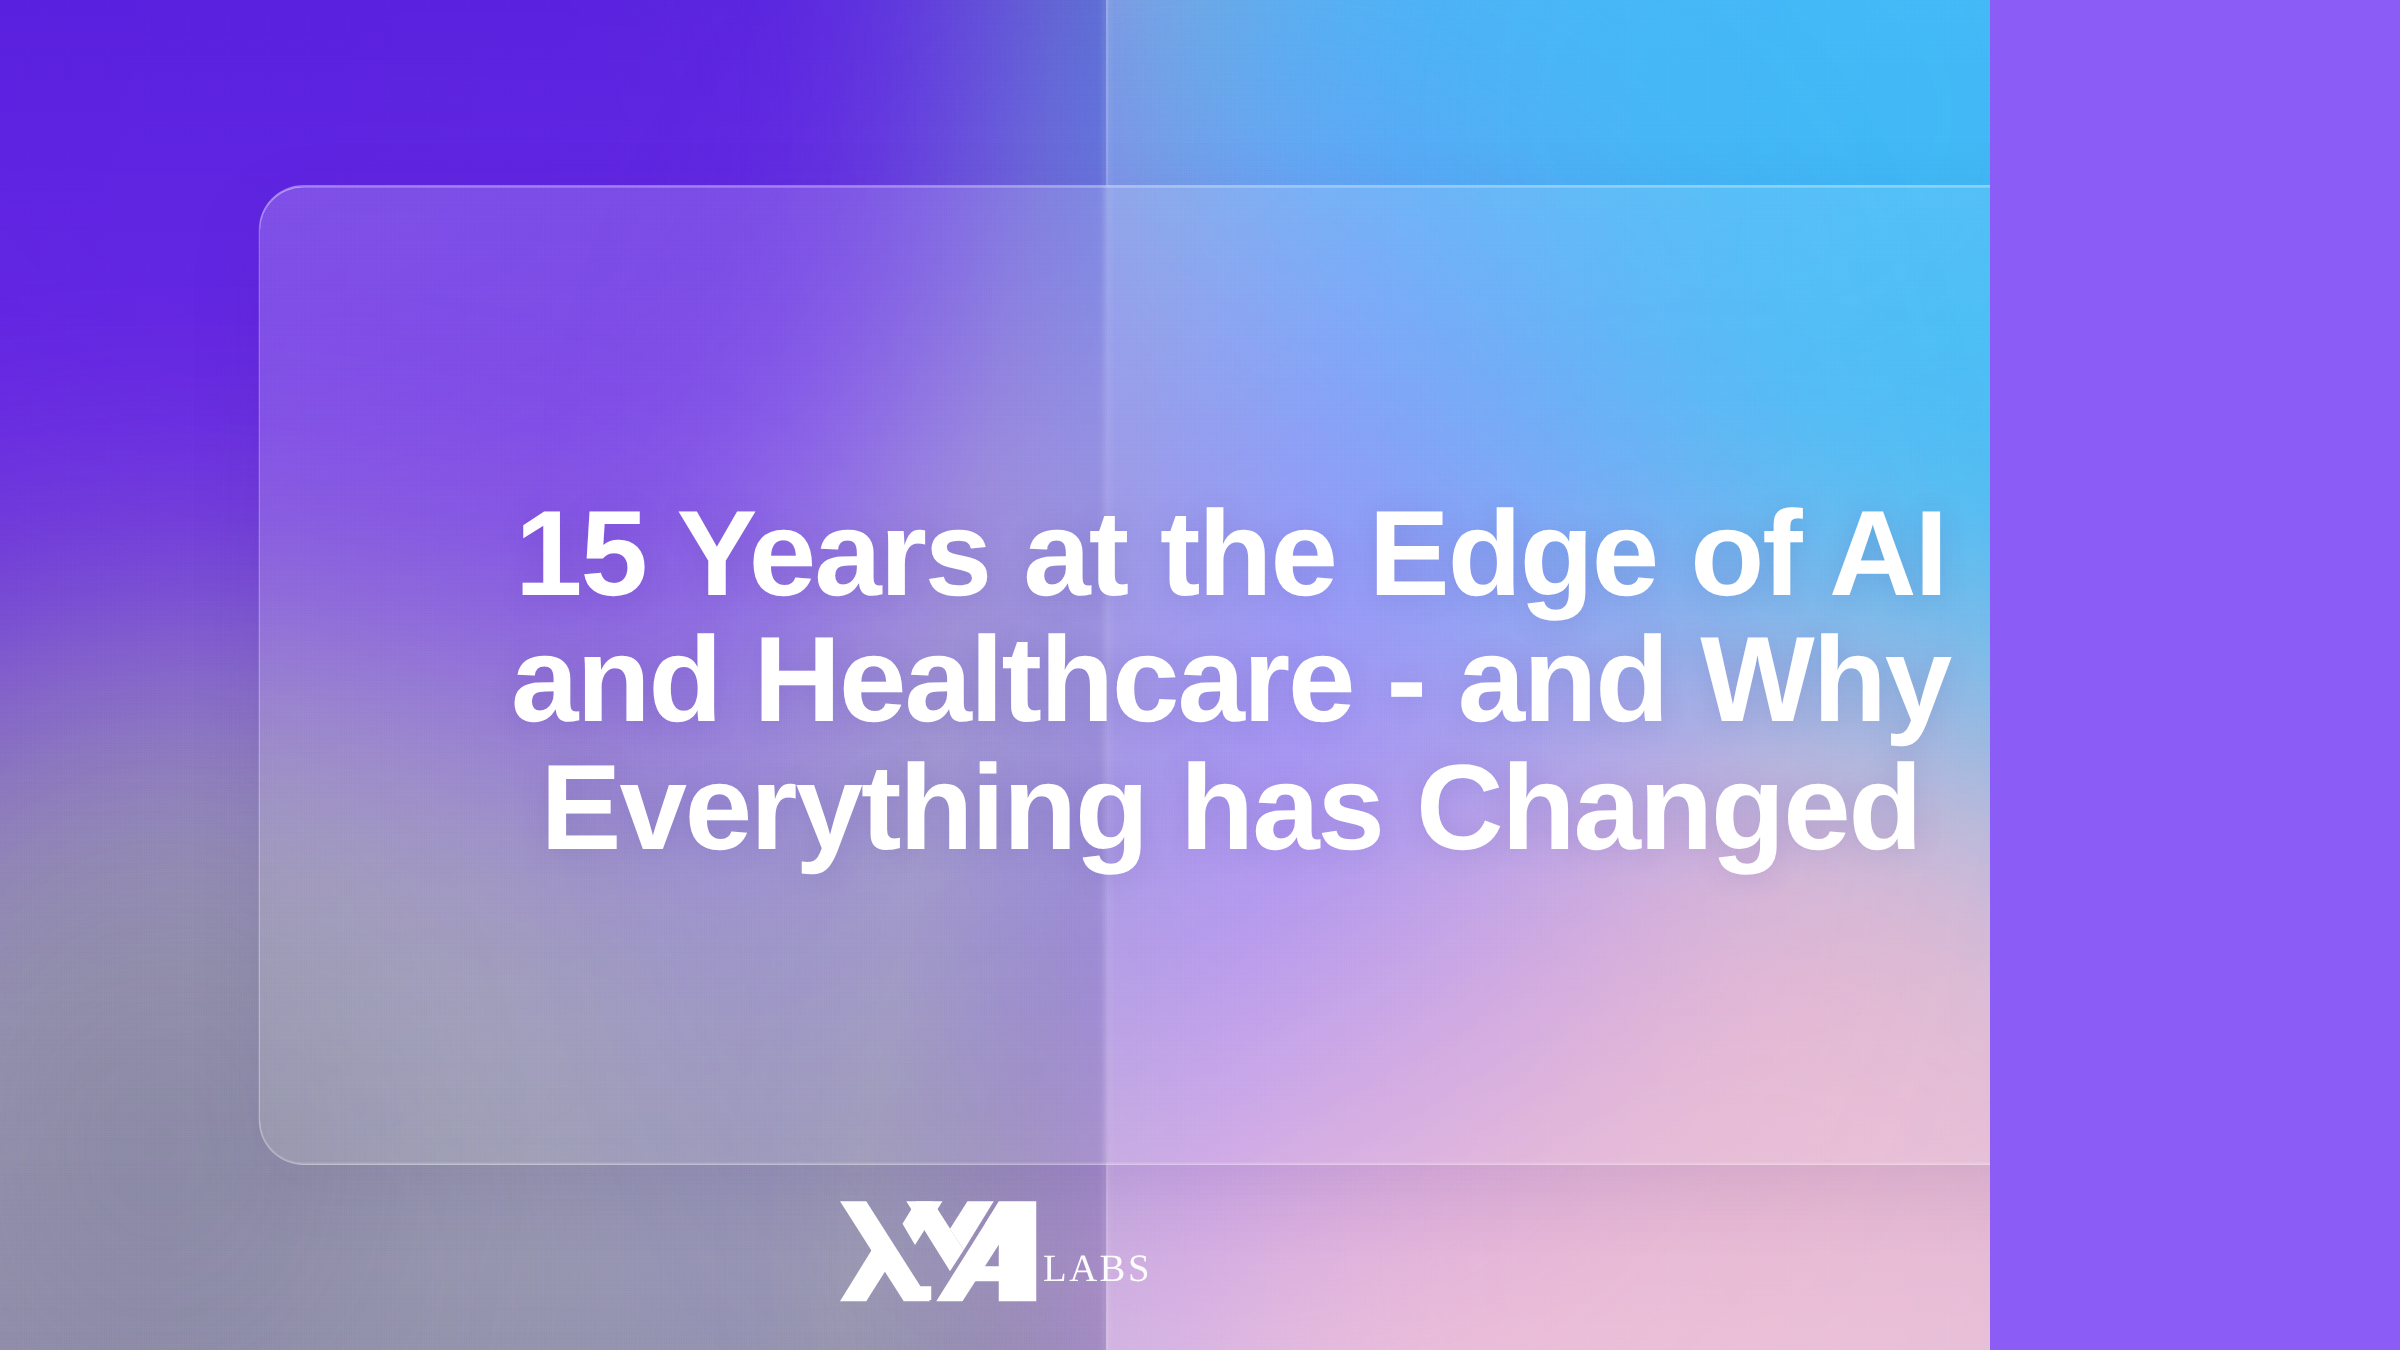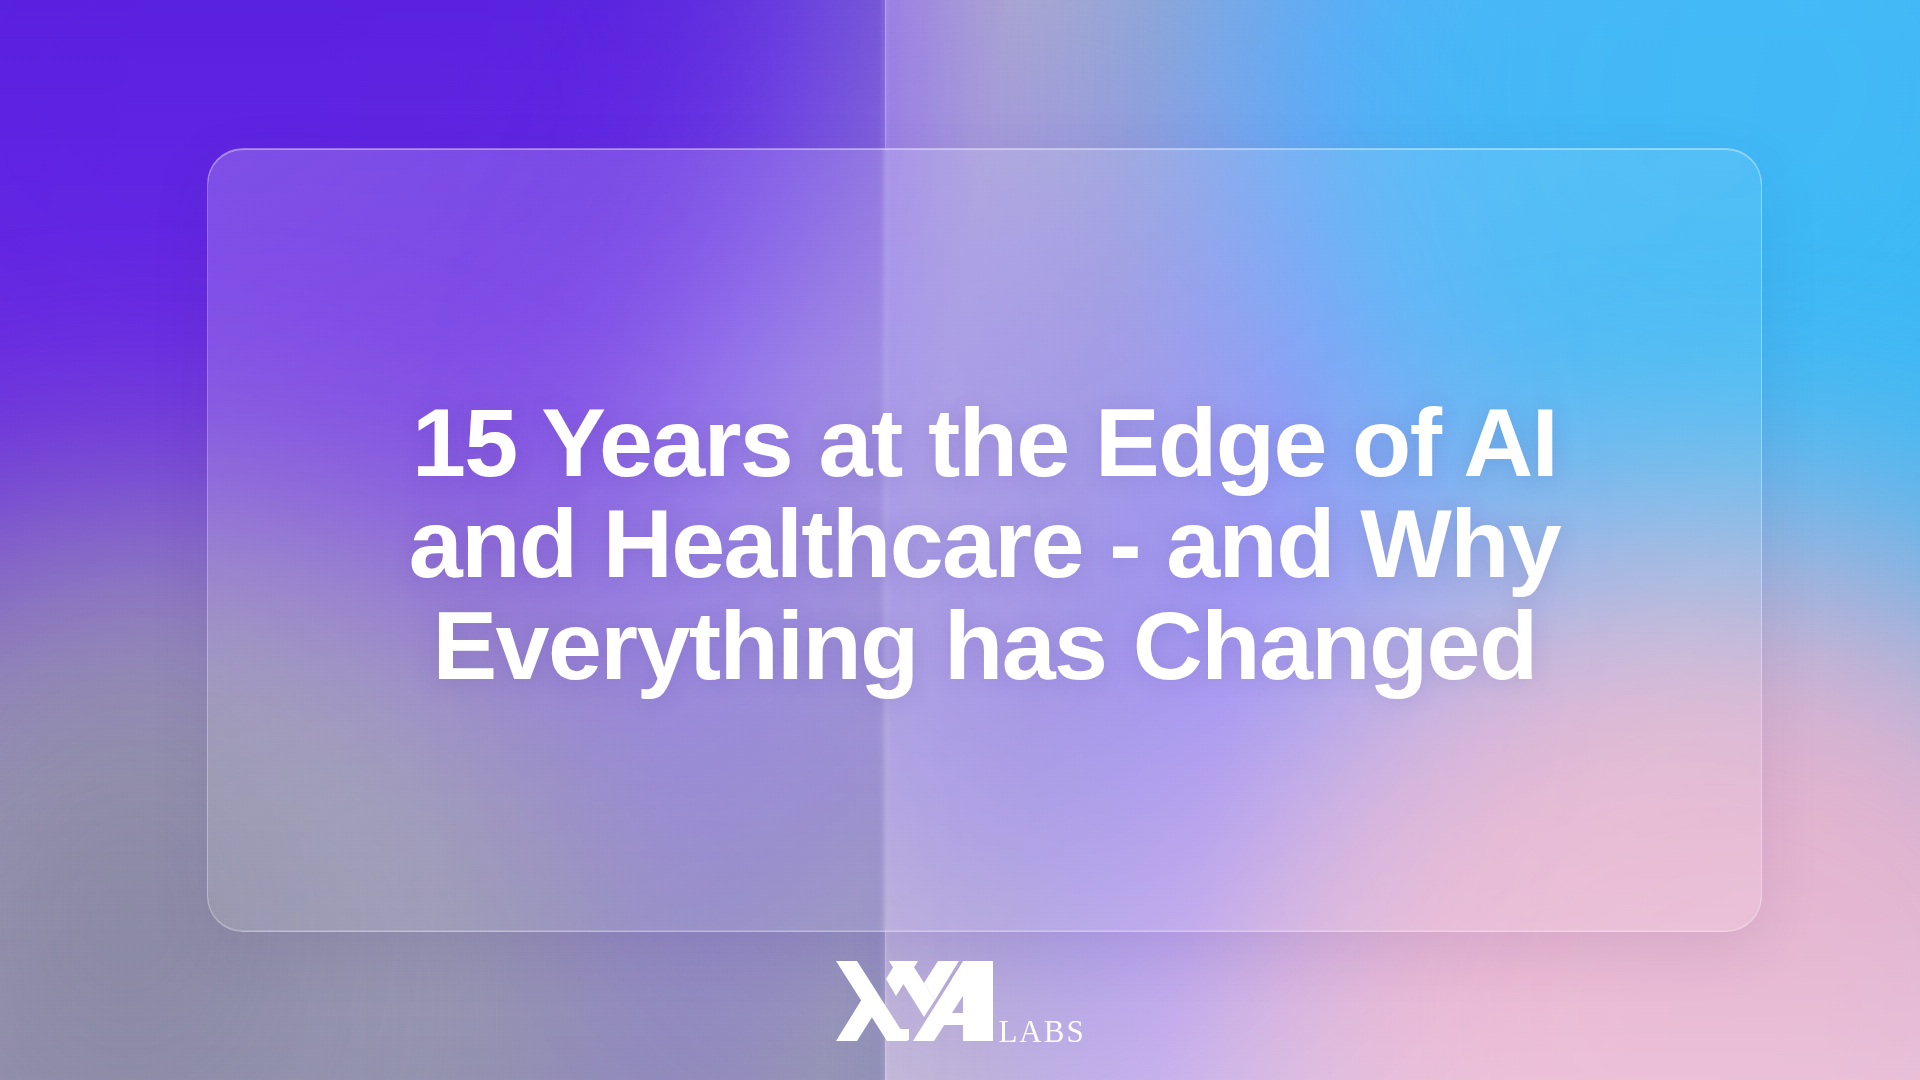--- a/index.html
+++ b/index.html
@@ -8,21 +8,21 @@
   html, body {
     width:1920px; height:1080px;
     overflow:hidden;
     background:#8B5CF6;
     font-family:"Liberation Sans", sans-serif;
   }
 
   
   #stage {
     position:relative;
-    width:1920px; height:1080px;
+    width:1592px; height:1080px;
     overflow:hidden;
     isolation:isolate;
   }
 
   
   .bg-base {
     position:absolute; inset:0;
     background:
       linear-gradient(100deg,
         #6E2FE0 0%,
@@ -160,21 +160,21 @@
   }
   #logo-mark { display:block; }
   #logo-wordmark {
     color:#FFFFFF;
     font-family:"Liberation Serif", serif;
     font-weight:400;
     font-size:31px;
     letter-spacing:2.0px;
     line-height:1;
     margin-left:4px;
-    margin-bottom:0;
+    margin-bottom:17px;
     opacity:.97;
   }
 </style>
 </head>
 <body>
 
 <div id="stage">
 
   <div class="bg-base"></div>
   <div class="blob blob-tl"></div>

